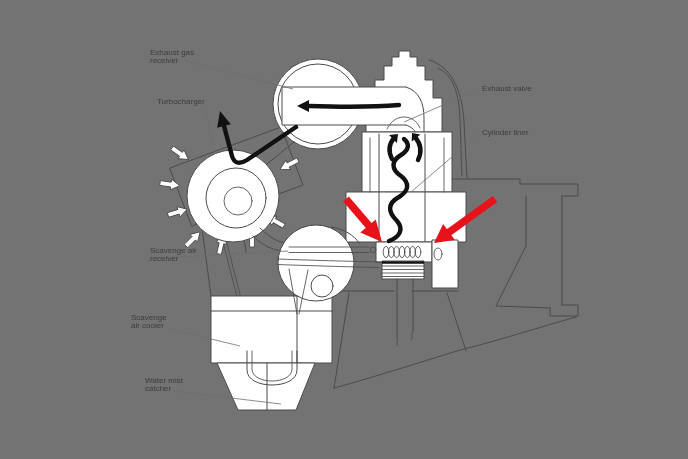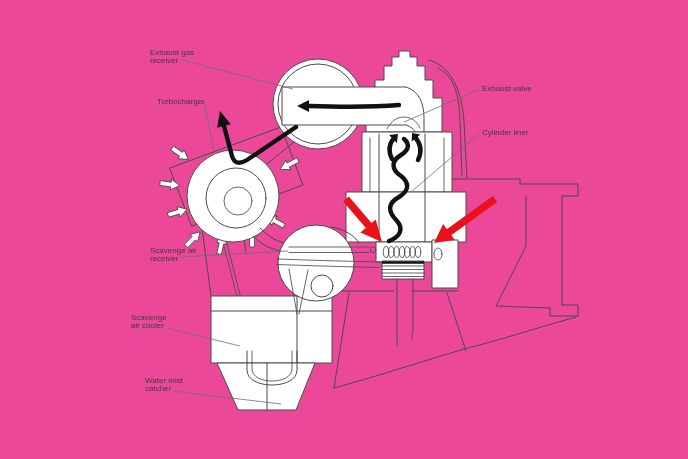--- a/index.html
+++ b/index.html
@@ -1,16 +1,16 @@
 <!DOCTYPE html>
 <html><head>
 <meta charset="utf-8">
 <style>
   html,body{margin:0;padding:0;background:#ffffff;}
-  #stage{position:relative;width:688px;height:459px;background:#ec4899;overflow:hidden;
+  #stage{position:relative;width:688px;height:459px;background:#737373;overflow:hidden;
          font-family:"Liberation Sans", sans-serif;}
   svg{position:absolute;left:0;top:0;}
   .ol{fill:none;stroke:#4b4b4b;stroke-width:1;stroke-linejoin:round;stroke-linecap:round;}
   .thin{stroke-width:0.85;}
   .wf{fill:#ffffff;stroke:#4b4b4b;stroke-width:1;stroke-linejoin:round;}
   .flow{fill:none;stroke:#111111;stroke-width:4.4;stroke-linecap:round;}
   .flowhead{fill:#111111;stroke:none;}
   .redshaft{stroke:#e8121a;stroke-width:7.5;stroke-linecap:butt;}
   .redhead{fill:#e8121a;stroke:none;}
   .leader{fill:none;stroke:#6e6e6e;stroke-width:0.8;}

